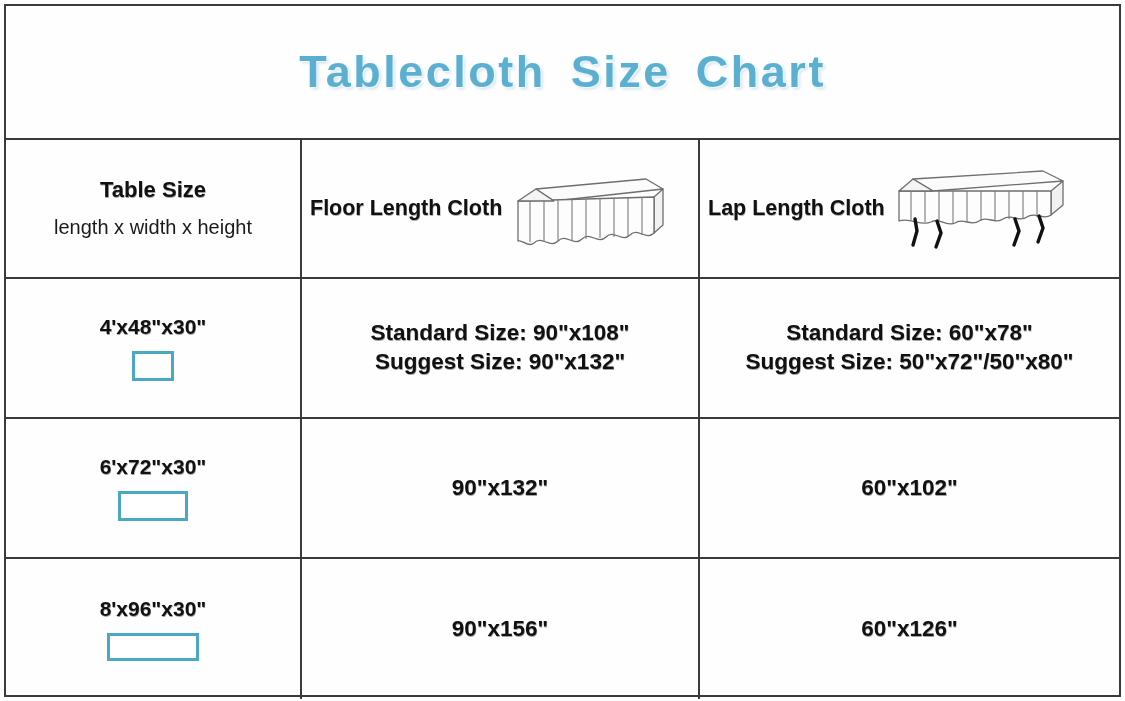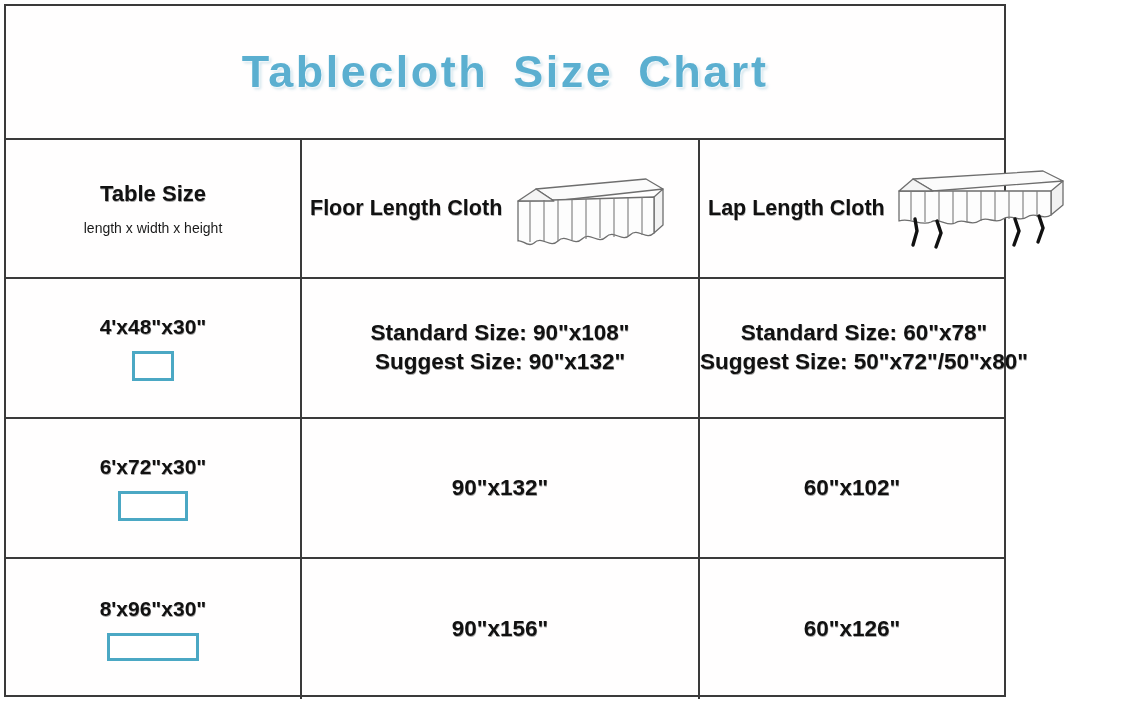--- a/index.html
+++ b/index.html
@@ -11,21 +11,21 @@
     width: 1125px;
     height: 701px;
     font-family: "Liberation Sans", sans-serif;
     -webkit-font-smoothing: antialiased;
   }
 
   .chart-frame {
     position: absolute;
     left: 4px;
     top: 4px;
-    width: 1002px;
+    width: 1117px;
     height: 693px;
     border: 2px solid #3a3a3a;
     box-sizing: border-box;
     background: #fffefe;
     display: flex;
     flex-direction: column;
   }
 
   
   .title-row {
@@ -77,21 +77,21 @@
     flex-direction: column;
     line-height: 1.18;
   }
   .size-head-main {
     font-size: 22px;
     font-weight: bold;
     color: #111111;
     text-shadow: 0.5px 0.5px 0 rgba(0,0,0,0.35);
   }
   .size-head-sub {
-    font-size: 14px;
+    font-size: 20px;
     font-weight: normal;
     color: #1a1a1a;
     margin-top: 13px;
   }
 
   .head-with-icon {
     justify-content: flex-start;
     padding-left: 8px;
     gap: 6px;
   }

